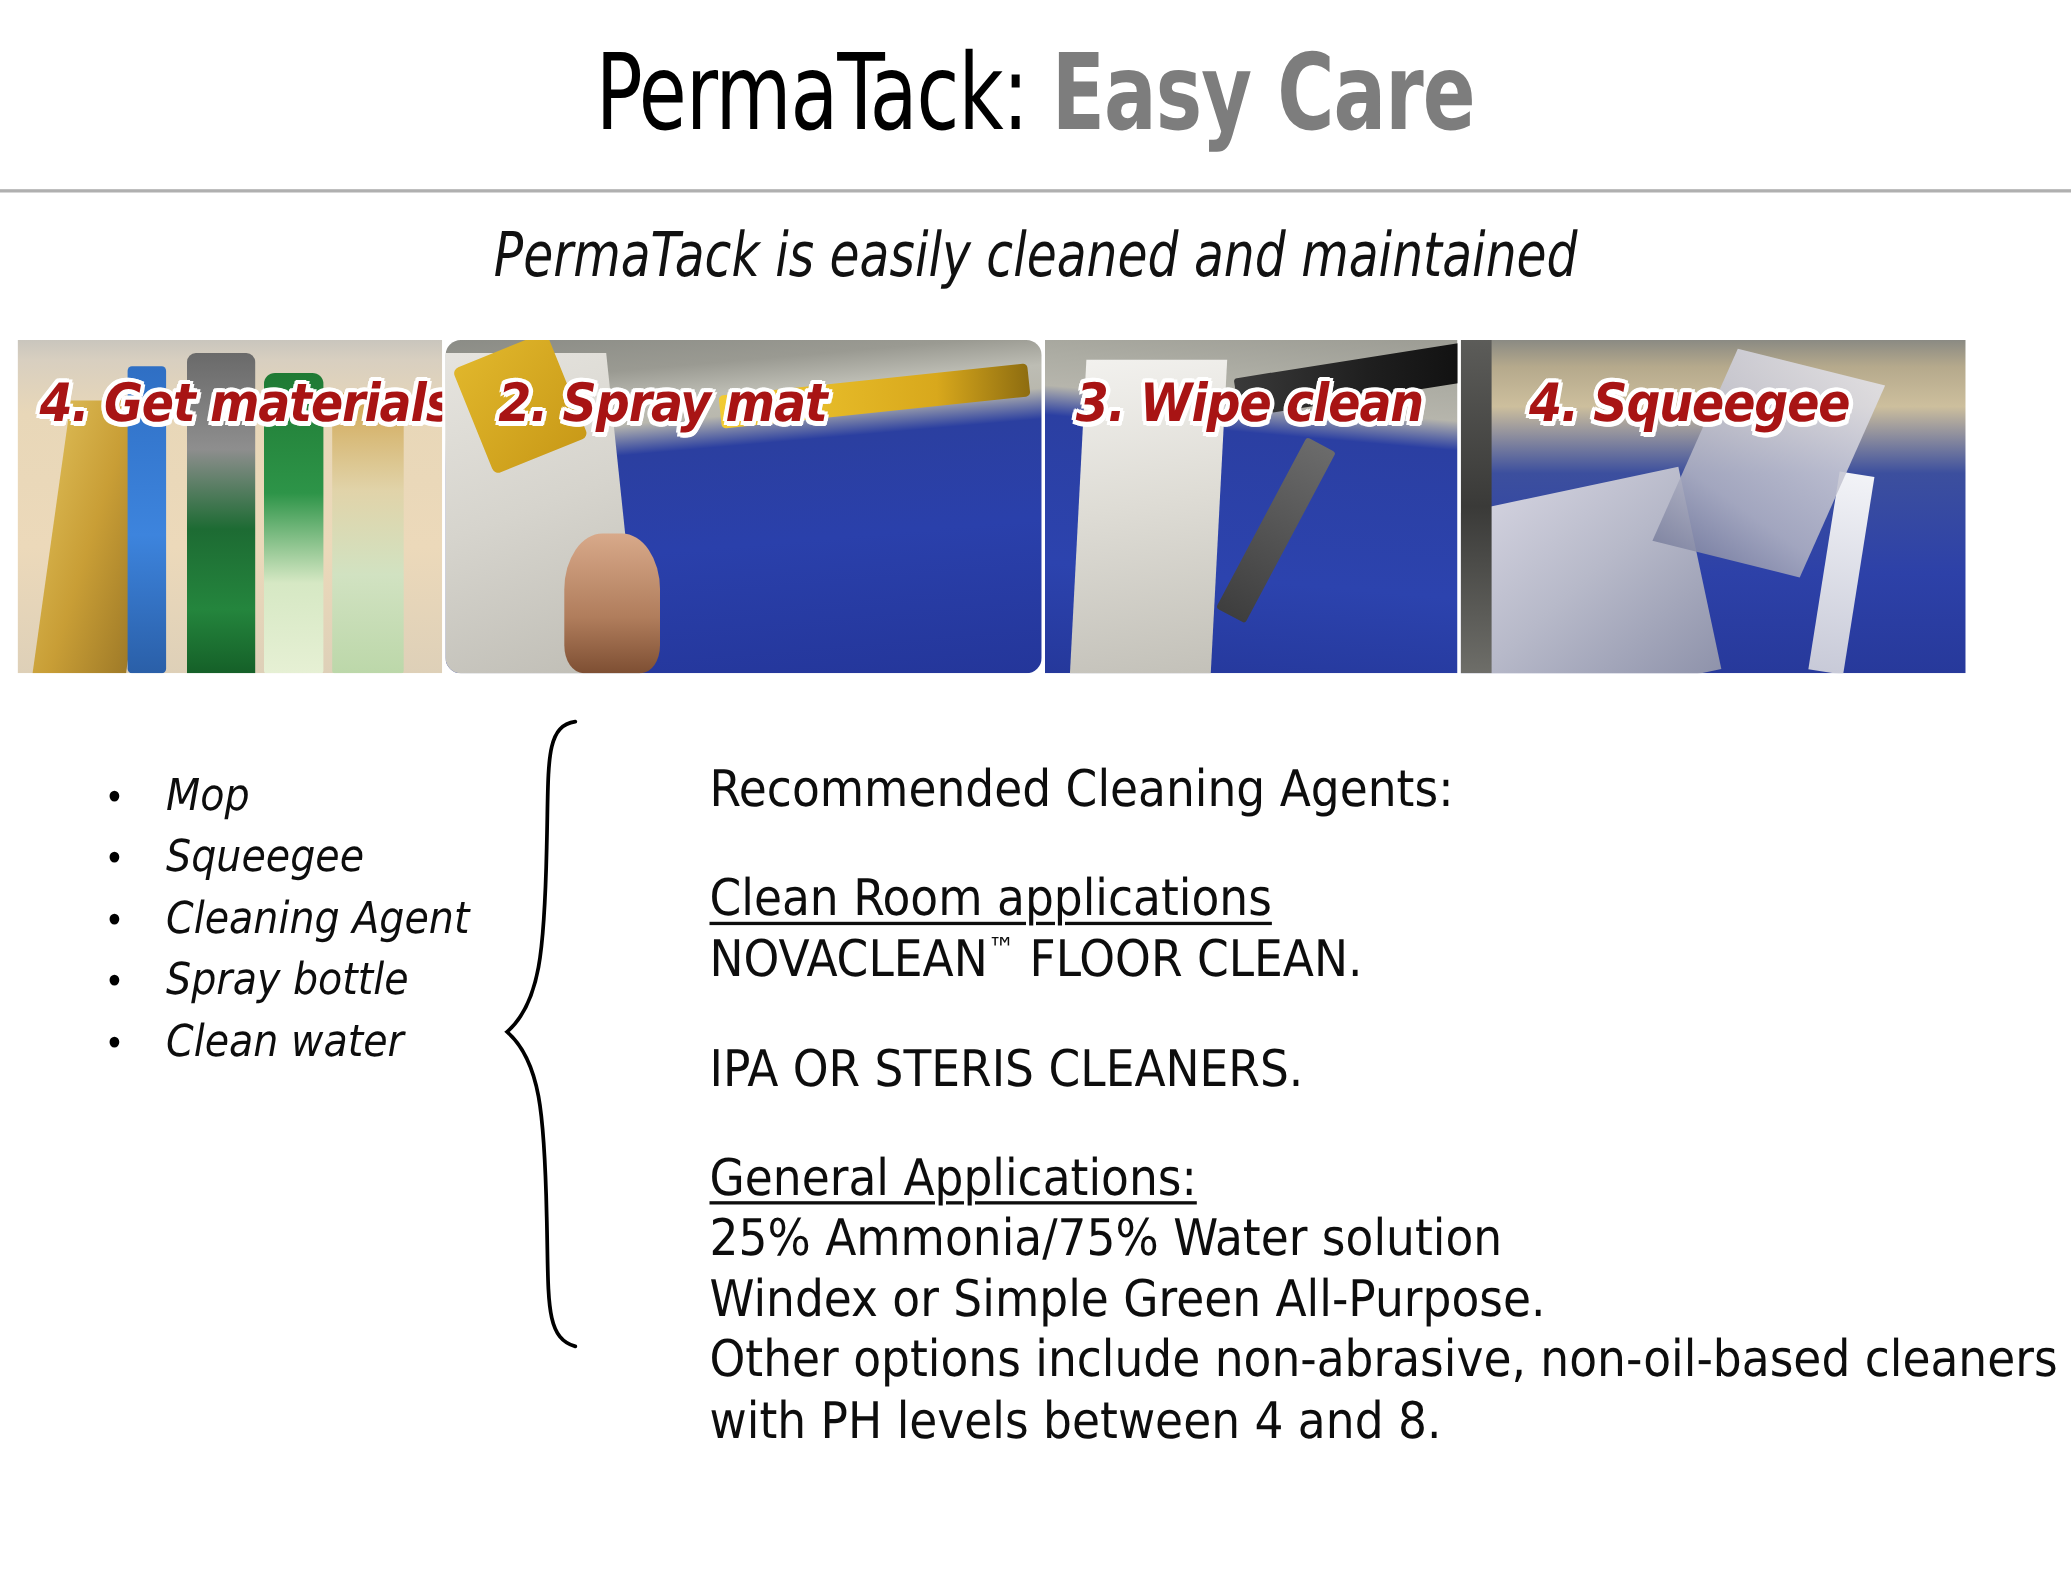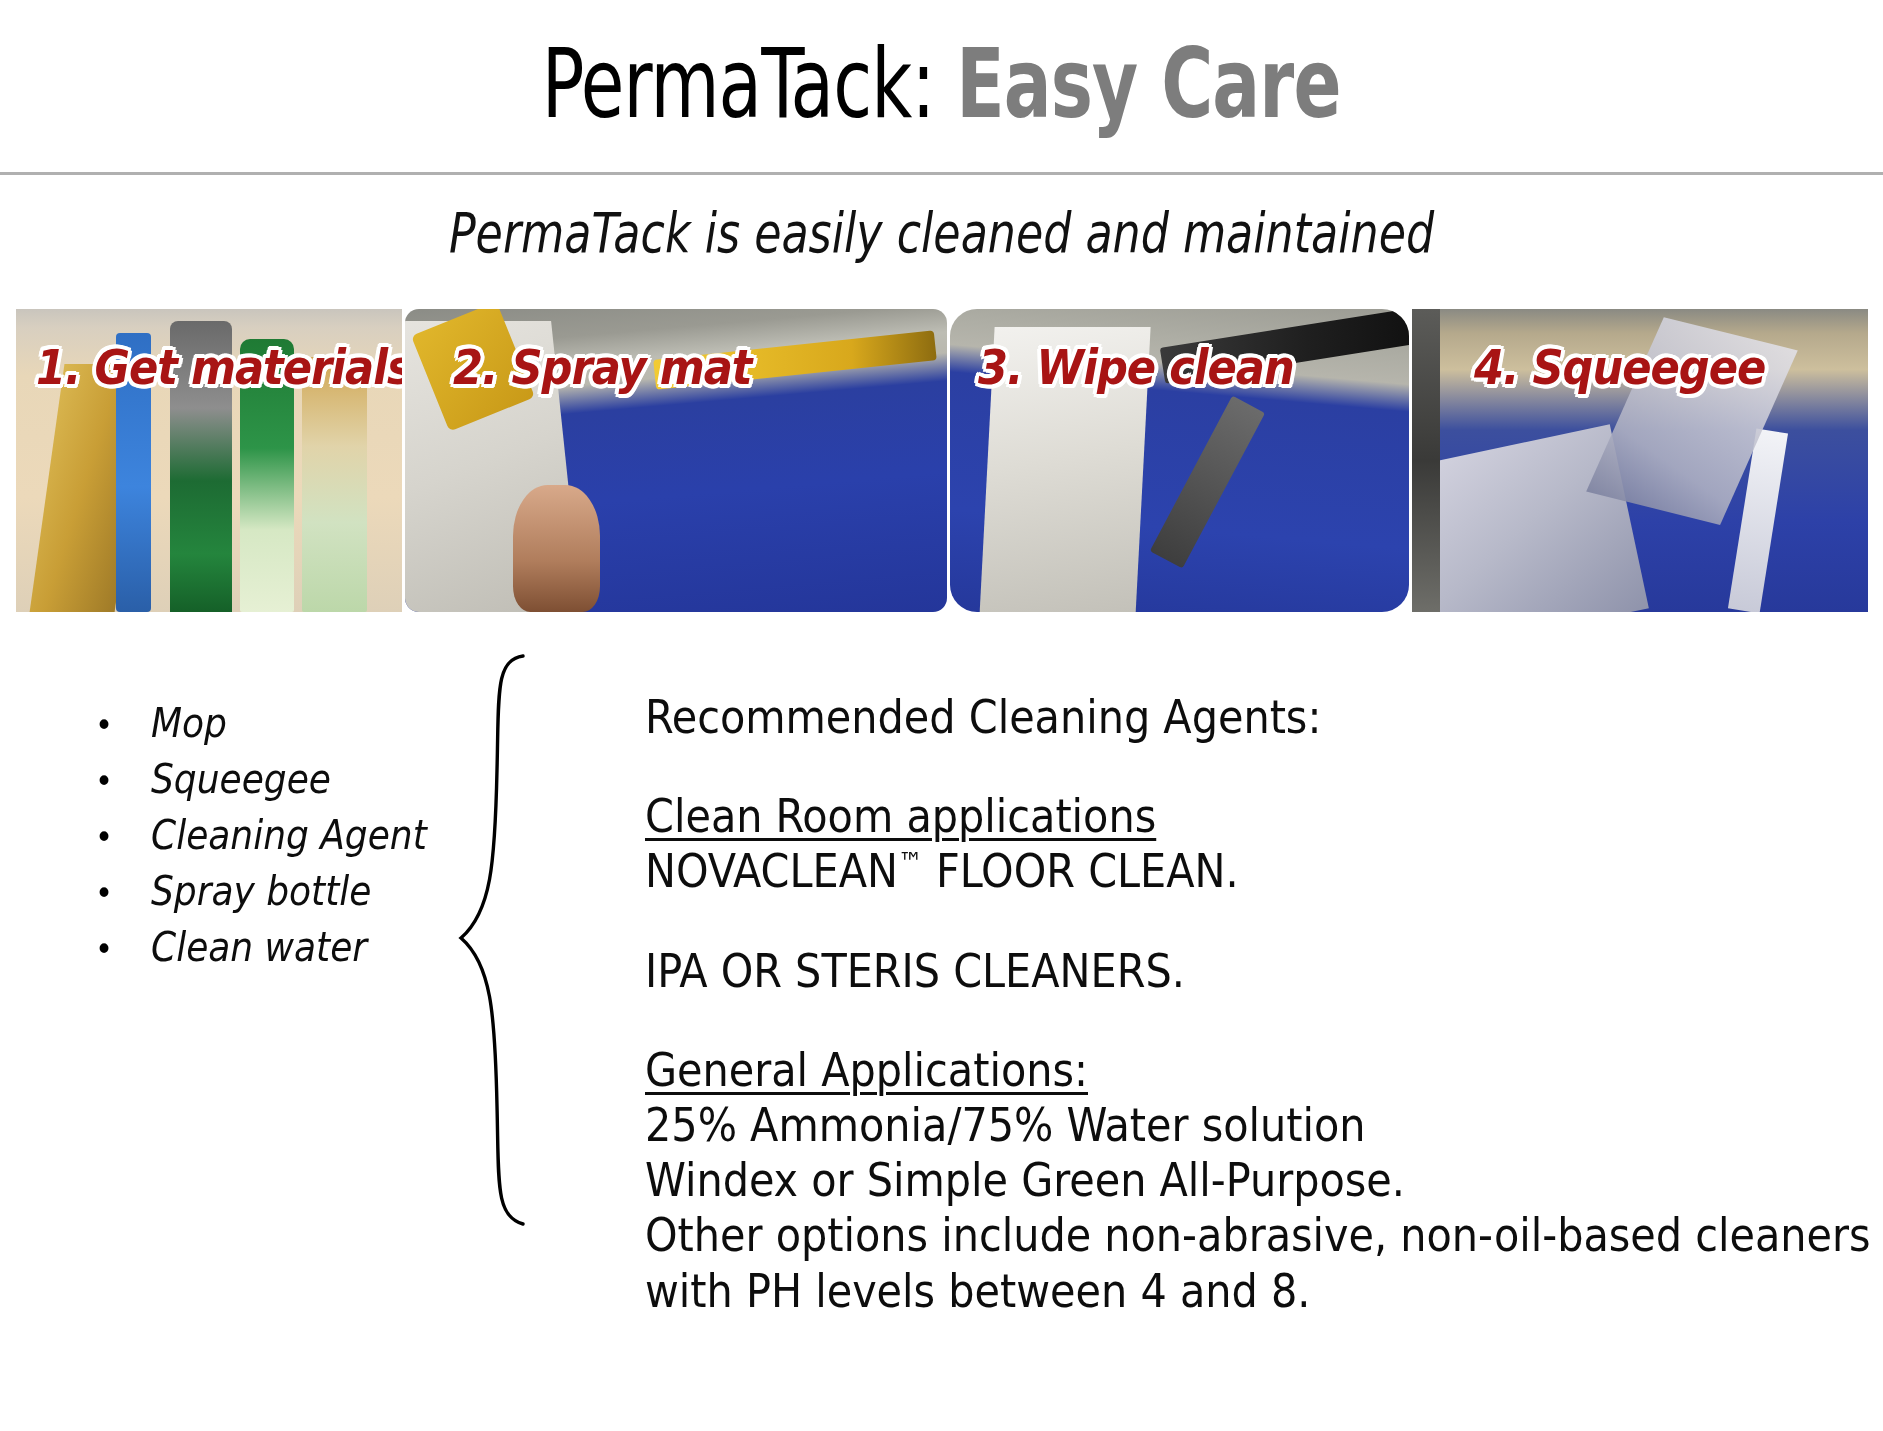--- a/index.html
+++ b/index.html
@@ -71,21 +71,21 @@
     overflow: hidden;
   }
   .photo-panel {
     position: relative;
     overflow: hidden;
     flex: 0 0 auto;
     height: 303px;
   }
   .photo-panel:nth-child(1) { width: 386px; }
   .photo-panel:nth-child(2) { width: 542px; border-radius: 14px; }
-  .photo-panel:nth-child(3) { width: 459px; border-radius: 27px; }
+  .photo-panel:nth-child(3) { width: 375px; }
   .photo-panel:nth-child(4) { width: 459px; }
 
   .photo-art { position: absolute; inset: 0; }
 
   .caption {
     position: absolute;
     top: 30px;
     left: 50%;
     transform: translateX(-50%);
     font-family: "DejaVu Sans Condensed", "Liberation Sans Narrow", "Liberation Sans", sans-serif;
@@ -301,21 +301,21 @@
 <div id="subtitle">PermaTack is easily cleaned and maintained</div>
 
 <div id="photo-strip">
 
   <div class="photo-panel">
     <div class="photo-art art1">
       <div class="art1b"></div>
       <div class="art1c"></div>
       <div class="art1d"></div>
     </div>
-    <div class="caption">1. Get materials</div>
+    <div class="caption">4. Get materials</div>
   </div>
 
   <div class="photo-panel">
     <div class="photo-art art2">
       <div class="art2b"></div>
       <div class="art2c"></div>
     </div>
     <div class="caption">2. Spray mat</div>
   </div>
 

